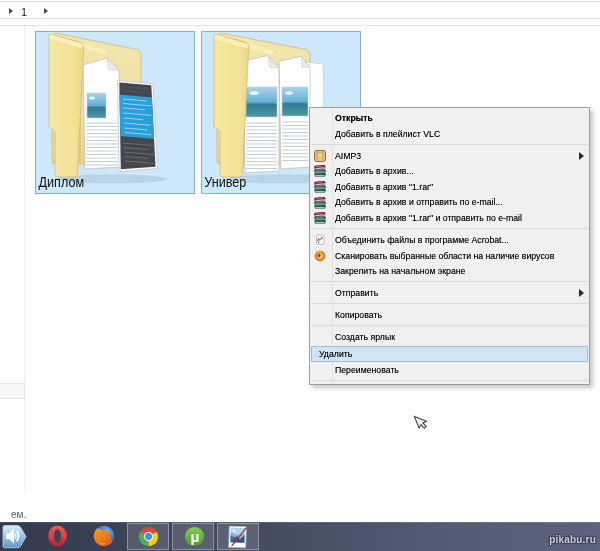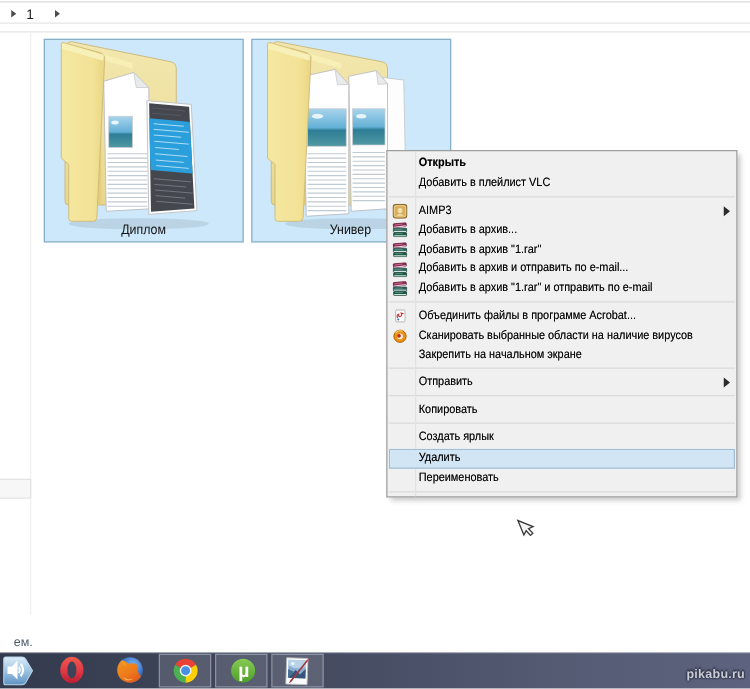--- a/index.html
+++ b/index.html
@@ -13,36 +13,36 @@
   #line1{position:absolute;left:0;top:18px;width:600px;height:1px;background:#e5e5e5;}
   #line2{position:absolute;left:0;top:25px;width:600px;height:1px;background:#e9e4e3;}
   #vline{position:absolute;left:24px;top:26px;width:1px;height:466px;background:#f0f0f0;}
   #graybox{position:absolute;left:-2px;top:383px;width:25px;height:14px;background:#f7f7f7;border:1px solid #e3e3e3;}
   #emtxt{position:absolute;left:0px;top:509px;font-size:10px;color:#4e5e6e;padding-left:11px;}
 
   
   .tile{position:absolute;top:31px;width:158px;height:161px;background:#cde8fa;border:1px solid #88aec8;}
   #tile1{left:35px;}
   #tile2{left:200.5px;}
-  .tlabel{position:absolute;bottom:3px;width:100%;text-align:center;font-size:11px;color:#111;}
+  .tlabel{position:absolute;bottom:3px;width:100%;font-size:14px;color:#111;}
   .ticon{position:absolute;left:18px;top:0px;}
 
   
   #menu{position:absolute;left:309px;top:107px;width:279px;background:#f0f0f0;
         border:1px solid #9e9e9e;padding:2px 0 0 0;box-shadow:3px 3px 4px rgba(0,0,0,0.22);
-        font-size:9.7px;color:#000;margin-top:13px;}
+        font-size:9.7px;color:#000;}
   #menu .sx{text-shadow:0 0 0.4px rgba(0,0,0,0.5);}
   #gutter{position:absolute;left:22px;top:0;bottom:0;width:1px;background:#e2e2e2;}
   .mi{position:relative;height:15.6px;line-height:15.6px;padding-left:25px;white-space:nowrap;}
   .mi.b{font-weight:bold;}
   .msep{height:1px;background:#d9d9d9;margin:2.7px 1px 2.7px 1px;}
   .mi .ico{position:absolute;left:4px;top:2.2px;width:12px;height:12px;}
   .mi .sub{position:absolute;right:5px;top:4px;width:0;height:0;
            border-left:5px solid #2b2b2b;border-top:4px solid transparent;border-bottom:4px solid transparent;}
-  .mi.hl{background:#d2e5f4;box-shadow:inset 0 0 0 1px #a2bdd4;margin:0 1px 0 1px;padding-left:24px;height:16.1px;line-height:16.1px;margin-top:1px;}
+  .mi.hl{background:#d2e5f4;box-shadow:inset 0 0 0 1px #a2bdd4;margin:0 1px 0 1px;padding-left:8px;height:16.1px;line-height:16.1px;margin-top:1px;}
 
   
   #taskbar{position:absolute;left:0;top:522px;width:600px;height:29px;
     background:linear-gradient(90deg,#333a4d 0%,#3c4357 22%,#484e64 50%,#555b73 75%,#5d637e 100%);}
   #taskbar::before{content:"";position:absolute;left:0;top:0;width:100%;height:1px;background:rgba(255,255,255,0.12);}
   .tbtn{position:absolute;top:1px;height:25px;width:40px;background:rgba(255,255,255,0.13);
         border:1px solid rgba(215,225,240,0.40);}
   #pika{position:absolute;right:4px;top:12px;font-size:10px;font-weight:bold;color:#c9ccd6;
         letter-spacing:0.2px;text-shadow:-1px 0 1px #343a4e,1px 0 1px #343a4e,0 -1px 1px #343a4e,0 1px 1px #343a4e;}
 </style>

